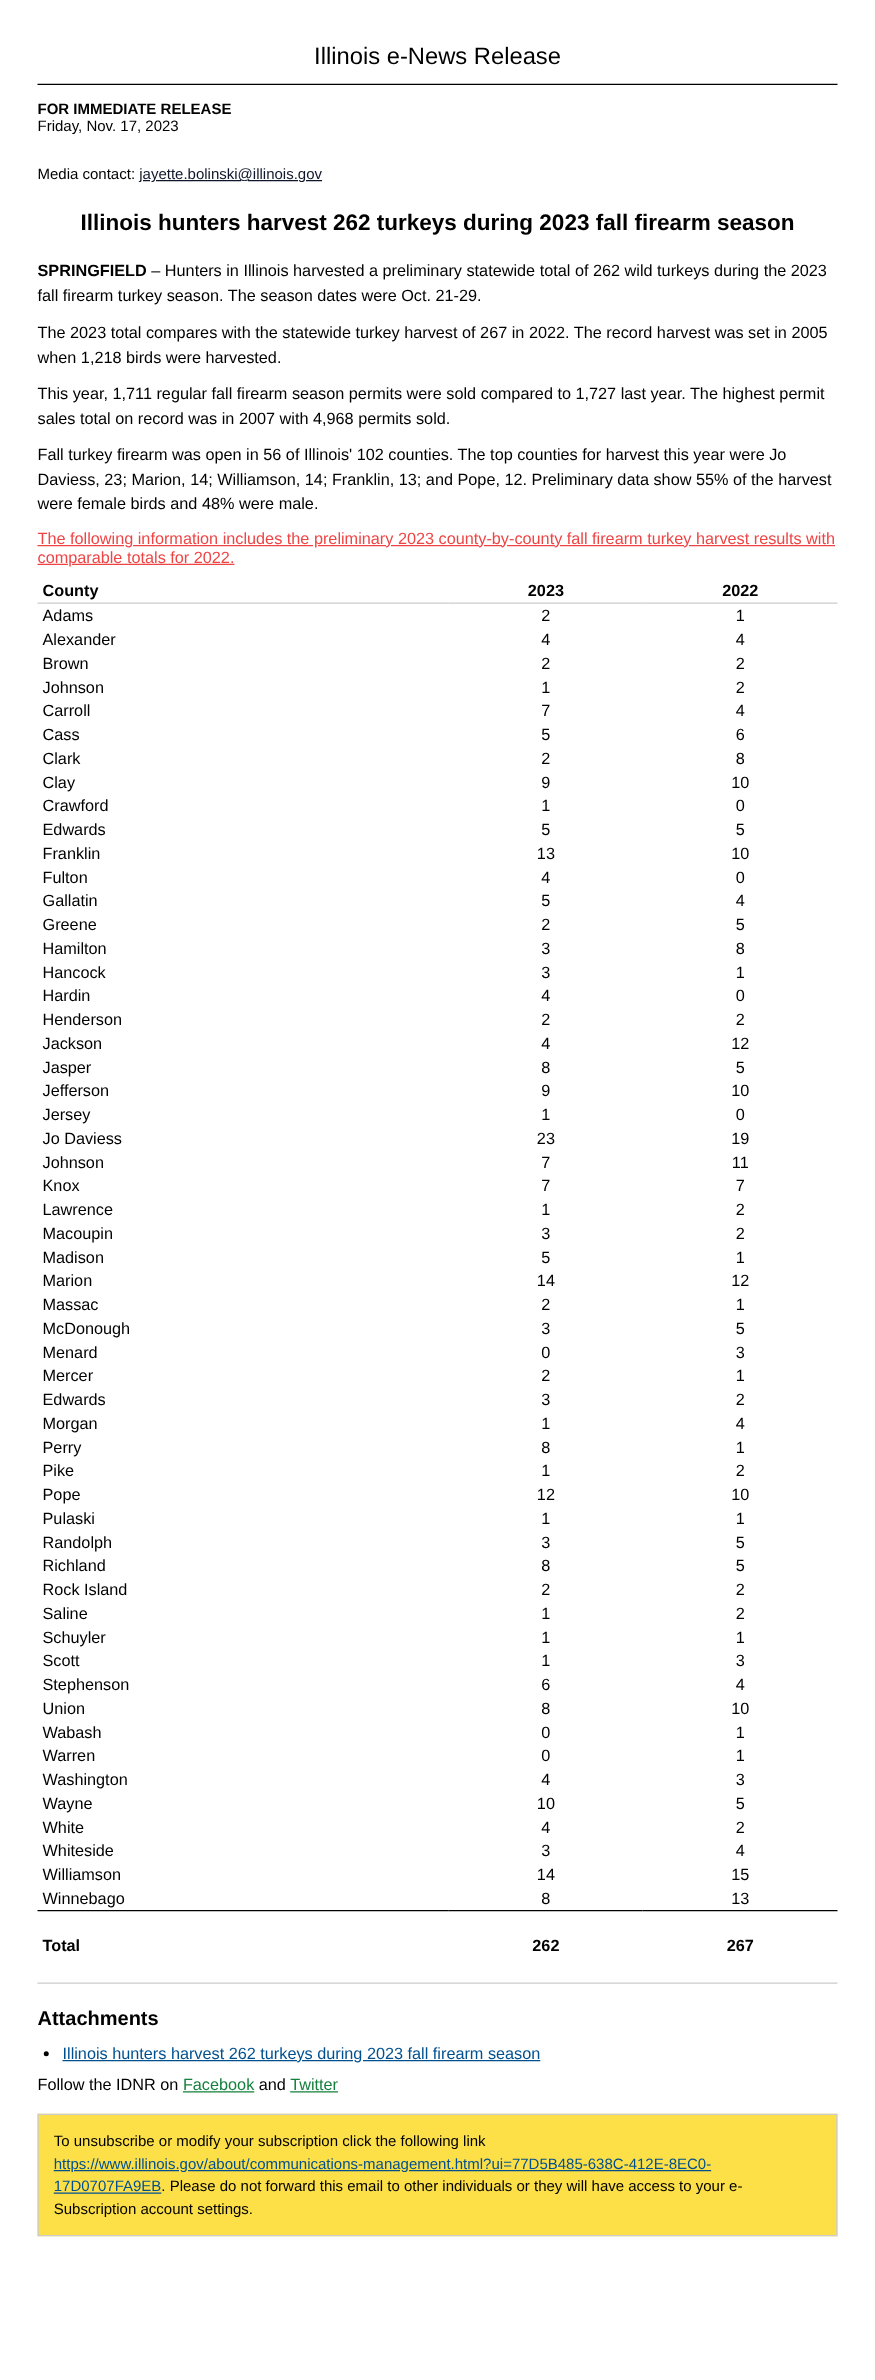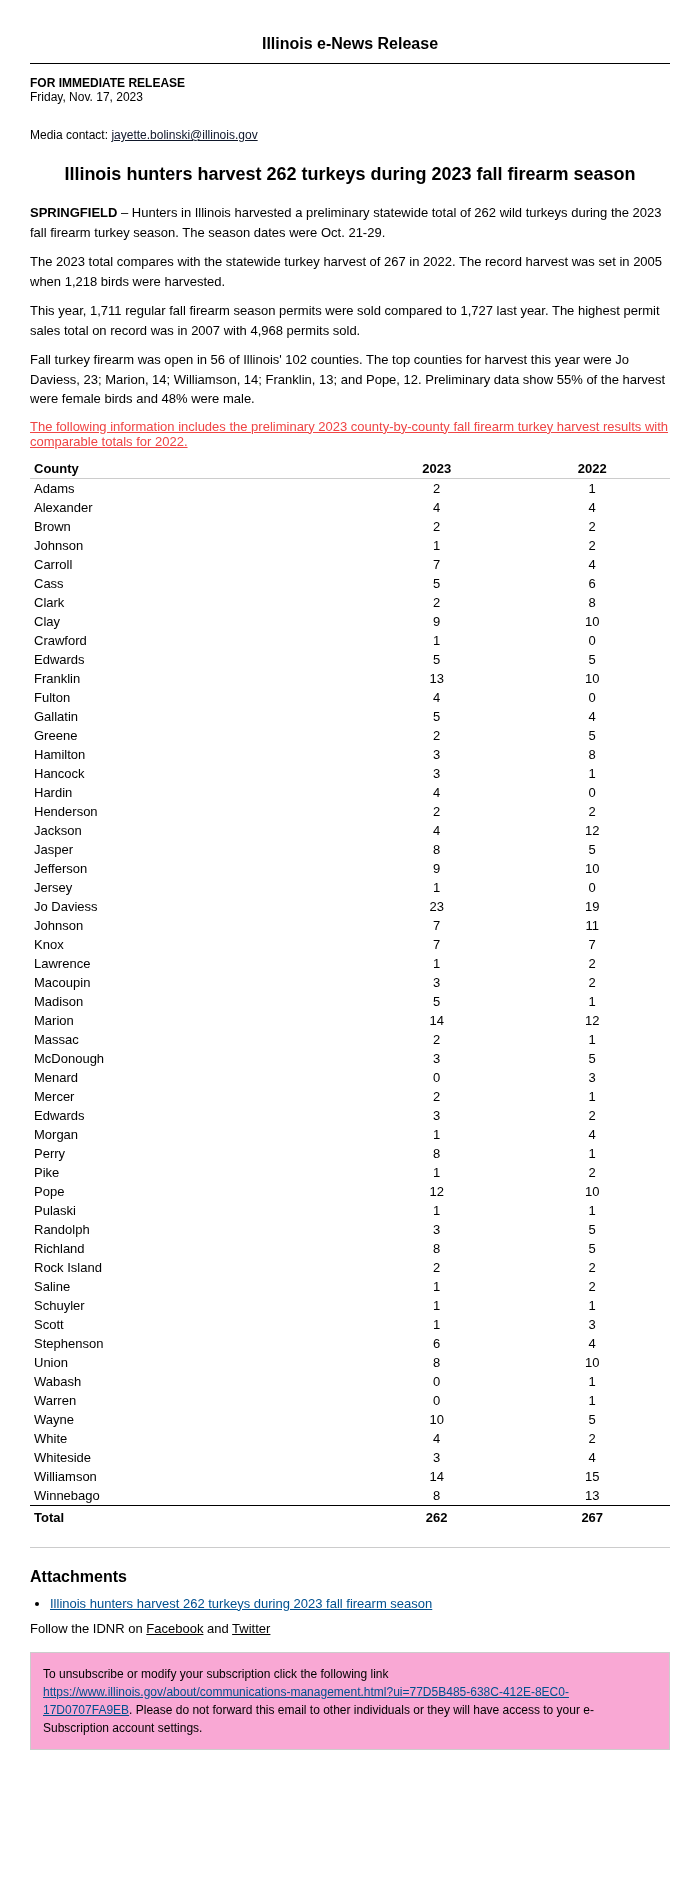--- a/index.html
+++ b/index.html
@@ -9,22 +9,22 @@
       color: #000;
       background: #fff;
       width: 700px;
       margin: 0 auto;
     }
     .page-container {
       padding: 20px 30px;
     }
     .site-title {
       text-align: center;
-      font-size: 16px;
-      font-weight: bold;
+      font-size: 19px;
+      font-weight: normal;
       padding: 15px 0 10px;
       border-bottom: 1px solid #000;
       margin-bottom: 12px;
     }
     .immediate-release {
       font-weight: bold;
       font-size: 12px;
     }
     .release-date {
       font-size: 12px;
@@ -76,21 +76,21 @@
     }
     .county-table th:nth-child(2),
     .county-table th:nth-child(3),
     .county-table td:nth-child(2),
     .county-table td:nth-child(3) {
       text-align: center;
     }
     .county-table tr.total-row td {
       font-weight: bold;
       border-top: 1px solid #000;
-      padding-top: 4px;
+      padding-top: 20px;
     }
     .section-divider {
       border: none;
       border-top: 1px solid #ccc;
       margin: 20px 0;
     }
     .attachments-title {
       font-size: 16px;
       font-weight: bold;
       margin-bottom: 10px;
@@ -104,29 +104,29 @@
     }
     .attachments-list a {
       color: #00508f;
       text-decoration: underline;
     }
     .follow-text {
       font-size: 13px;
       margin-bottom: 16px;
     }
     .follow-text a {
-      color: #000000;
+      color: #15803d;
       text-decoration: underline;
     }
     .unsubscribe-box {
       border: 1px solid #ccc;
       padding: 12px;
       font-size: 12px;
       line-height: 1.5;
-      background: #f9a8d4;
+      background: #fde047;
     }
     .unsubscribe-box a {
       color: #00508f;
       text-decoration: underline;
     }
   </style>
 </head>
 <body>
 
 <div class="page-container">
@@ -403,20 +403,25 @@
           <td>Wabash</td>
           <td>0</td>
           <td>1</td>
         </tr>
         <tr>
           <td>Warren</td>
           <td>0</td>
           <td>1</td>
         </tr>
         <tr>
+          <td>Washington</td>
+          <td>4</td>
+          <td>3</td>
+        </tr>
+        <tr>
           <td>Wayne</td>
           <td>10</td>
           <td>5</td>
         </tr>
         <tr>
           <td>White</td>
           <td>4</td>
           <td>2</td>
         </tr>
         <tr>

